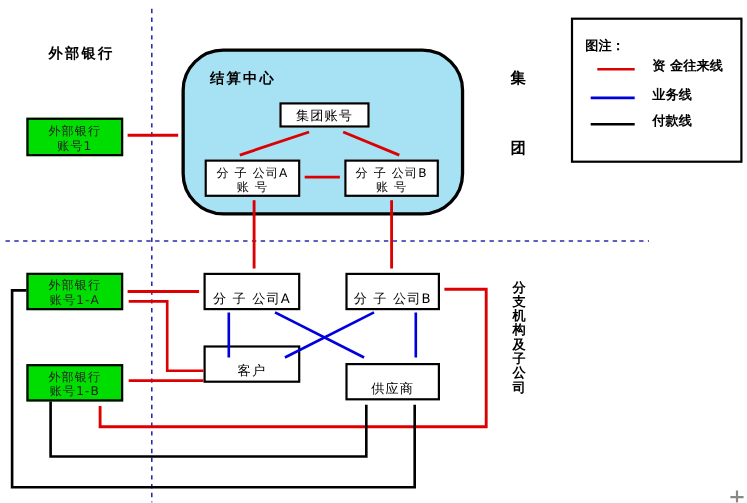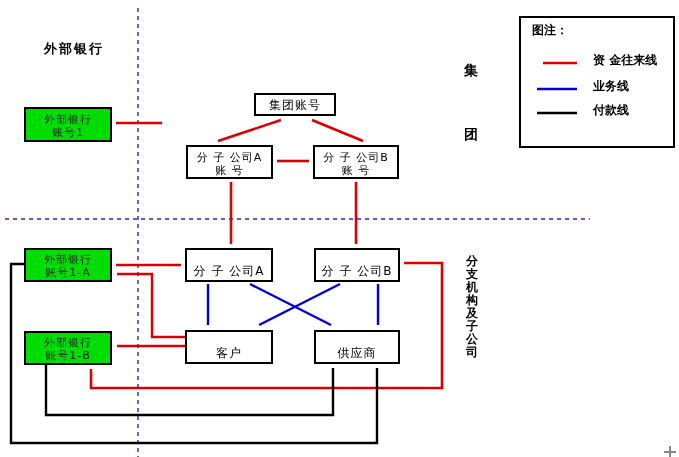--- a/index.html
+++ b/index.html
@@ -21,21 +21,21 @@
   }
   #settlement-title{position:absolute;left:23px;top:15px;font-weight:bold;font-size:13px;letter-spacing:2px;}
   .section-label{position:absolute;font-weight:bold;font-size:13px;letter-spacing:2px;}
   .vchar{position:absolute;font-weight:bold;font-size:14px;}
   #branch-col{position:absolute;left:464px;top:255px;width:16px;text-align:center;}
   #branch-col span{display:block;font-weight:bold;font-size:12px;line-height:13px;}
   #legend{
     position:absolute;left:519px;top:16px;width:156px;height:132px;box-sizing:border-box;
     border:2px solid #000;background:#fff;
   }
-  #legend-title{position:absolute;left:11px;top:4px;font-weight:bold;font-size:12px;}
+  #legend-title{position:absolute;left:11px;top:15px;font-weight:bold;font-size:12px;}
   .legend-row{position:absolute;left:12px;display:flex;align-items:flex-end;height:14px;}
   .legend-row svg{display:block;margin-right:6px;}
   .legend-label{font-weight:bold;font-size:12px;white-space:nowrap;}
   #overlay{position:absolute;left:0;top:0;pointer-events:none;}
   #overlay path{fill:none;}
   .funds{stroke:#dd0000;stroke-width:2.6px;}
   .collect{stroke:#dd0000;stroke-width:2.4px;}
   .biz{stroke:#0000dd;stroke-width:2.4px;}
   .pay{stroke:#000000;stroke-width:2.4px;}
   .dash{stroke:#2a2aa8;stroke-width:1.4px;stroke-dasharray:4 4;}
@@ -55,20 +55,23 @@
     <span>分</span>
     <span>支</span>
     <span>机</span>
     <span>构</span>
     <span>及</span>
     <span>子</span>
     <span>公</span>
     <span>司</span>
   </div>
 
+  <div id="settlement">
+    <div id="settlement-title">结算中心</div>
+  </div>
 
   <div class="box" style="left:254px;top:93px;width:82px;height:23px;">
     <div>集团账号</div>
   </div>
 
   <div class="box" style="left:186px;top:145px;width:87px;height:34px;">
     <div class="l2">分 子 公司A</div>
     <div class="l2">账 号</div>
   </div>
 
@@ -93,21 +96,21 @@
   </div>
 
   <div class="box" style="left:185px;top:248px;width:88px;height:34px;">
     <div>分 子 公司A</div>
   </div>
 
   <div class="box" style="left:314px;top:248px;width:86px;height:34px;">
     <div>分 子 公司B</div>
   </div>
 
-  <div class="box" style="left:185px;top:330px;width:88px;height:34px;">
+  <div class="box" style="left:185px;top:314px;width:88px;height:34px;">
     <div>客户</div>
   </div>
 
   <div class="box" style="left:314px;top:330px;width:86px;height:34px;">
     <div>供应商</div>
   </div>
 
   <div id="legend">
     <div id="legend-title">图注：</div>
 

